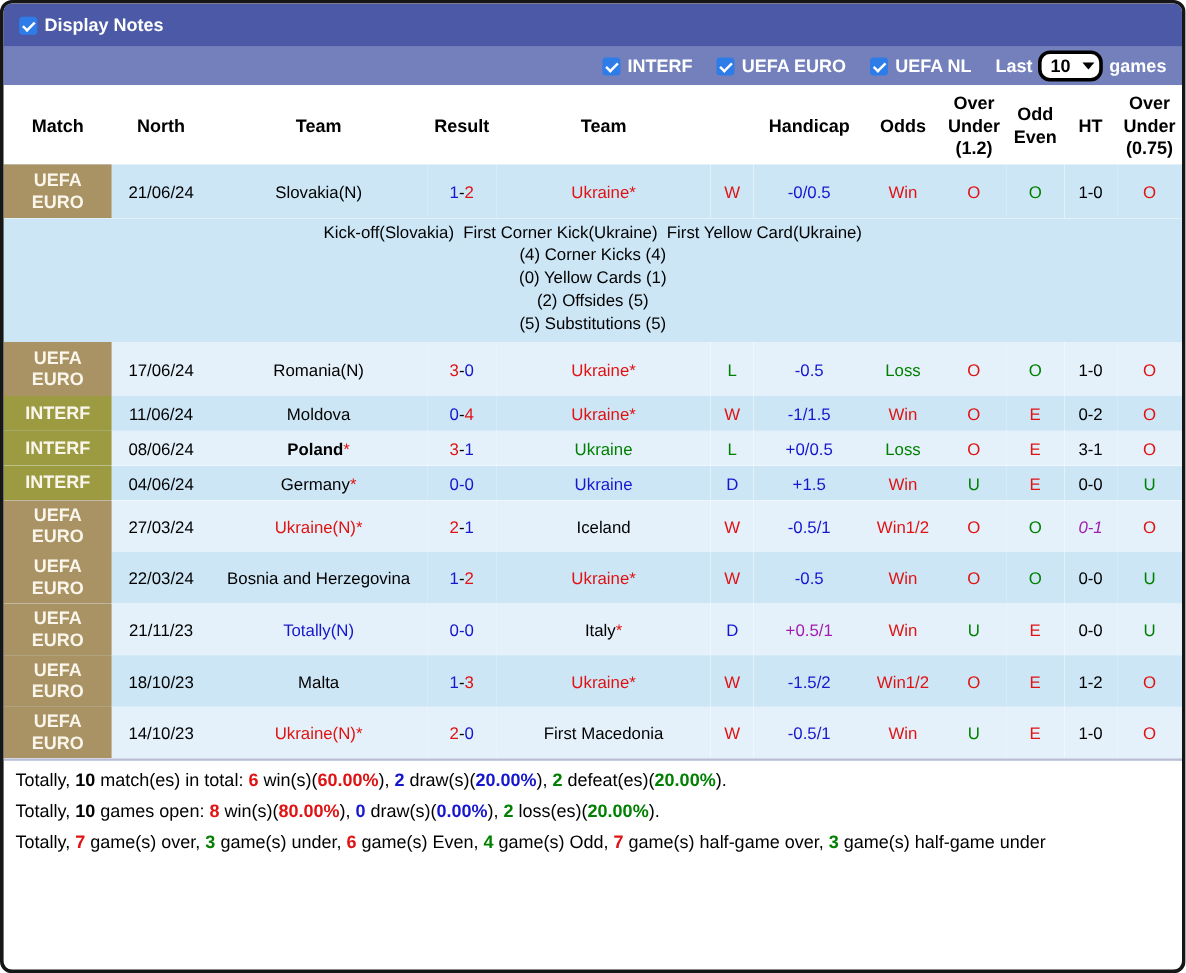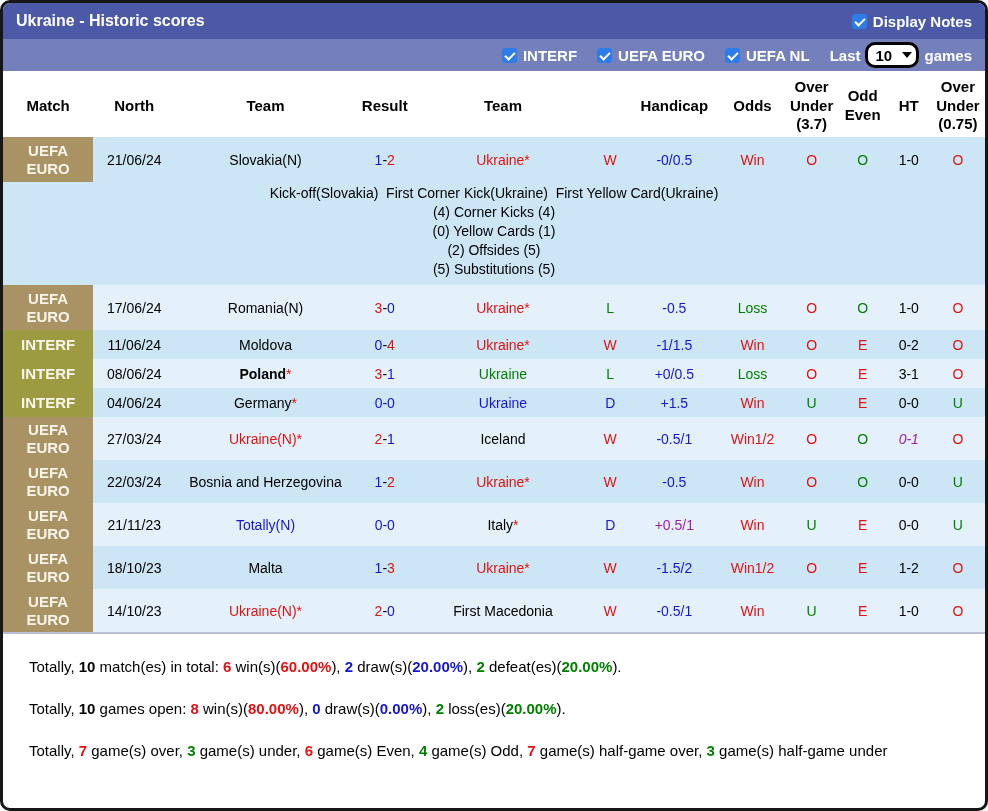--- a/index.html
+++ b/index.html
@@ -28,29 +28,28 @@
   tr.light{background:var(--c-rowlight)}
   tr.euro td{height:43px}
   tr.interf td{height:29px}
   tr.tall td{height:45px}
   td.badge{color:#faf6ec;font-weight:bold;font-size:15px;line-height:1.18;padding:0 10px}
   td.badge.euro{background:var(--c-euro)}
   td.badge.interf{background:var(--c-interf)}
   tr.notes td{height:auto;padding:2px 12px 6px}
   .note-line{font-size:14px;line-height:19px;color:#000;text-align:center;white-space:pre-wrap}
   .footer{border-top:2px solid #b9bdd6;padding:4px 10px 0 10px;font-size:15px}
-  .footer p{line-height:26px;margin:16px}
+  .footer p{line-height:26px;margin:0}
 </style>
 </head>
 <body>
 
 <div class="frame">
 
   <div class="bar1">
-    <span class="title">Ukraine - Historic scores</span>
     <span class="cbitem">
       <span class="cb"></span>
       <span style="font-size:15px;font-weight:bold">Display Notes</span>
     </span>
   </div>
 
   <div class="bar2">
     <span class="cbitem">
       <span class="cb"></span>
       <span>INTERF</span>
@@ -95,21 +94,21 @@
     <thead>
       <tr>
         <th>Match</th>
         <th>North</th>
         <th>Team</th>
         <th>Result</th>
         <th>Team</th>
         <th></th>
         <th>Handicap</th>
         <th>Odds</th>
-        <th>Over Under (3.7)</th>
+        <th>Over Under (1.2)</th>
         <th>Odd Even</th>
         <th>HT</th>
         <th>Over Under (0.75)</th>
       </tr>
     </thead>
     <tbody>
         <tr class="dark euro tall">
           <td class="badge euro">UEFA EURO</td>
           <td><span style="color: rgb(0, 0, 0);">21/06/24</span></td>
           <td><span style="color: rgb(0, 0, 0);">Slovakia(N)</span></td>

